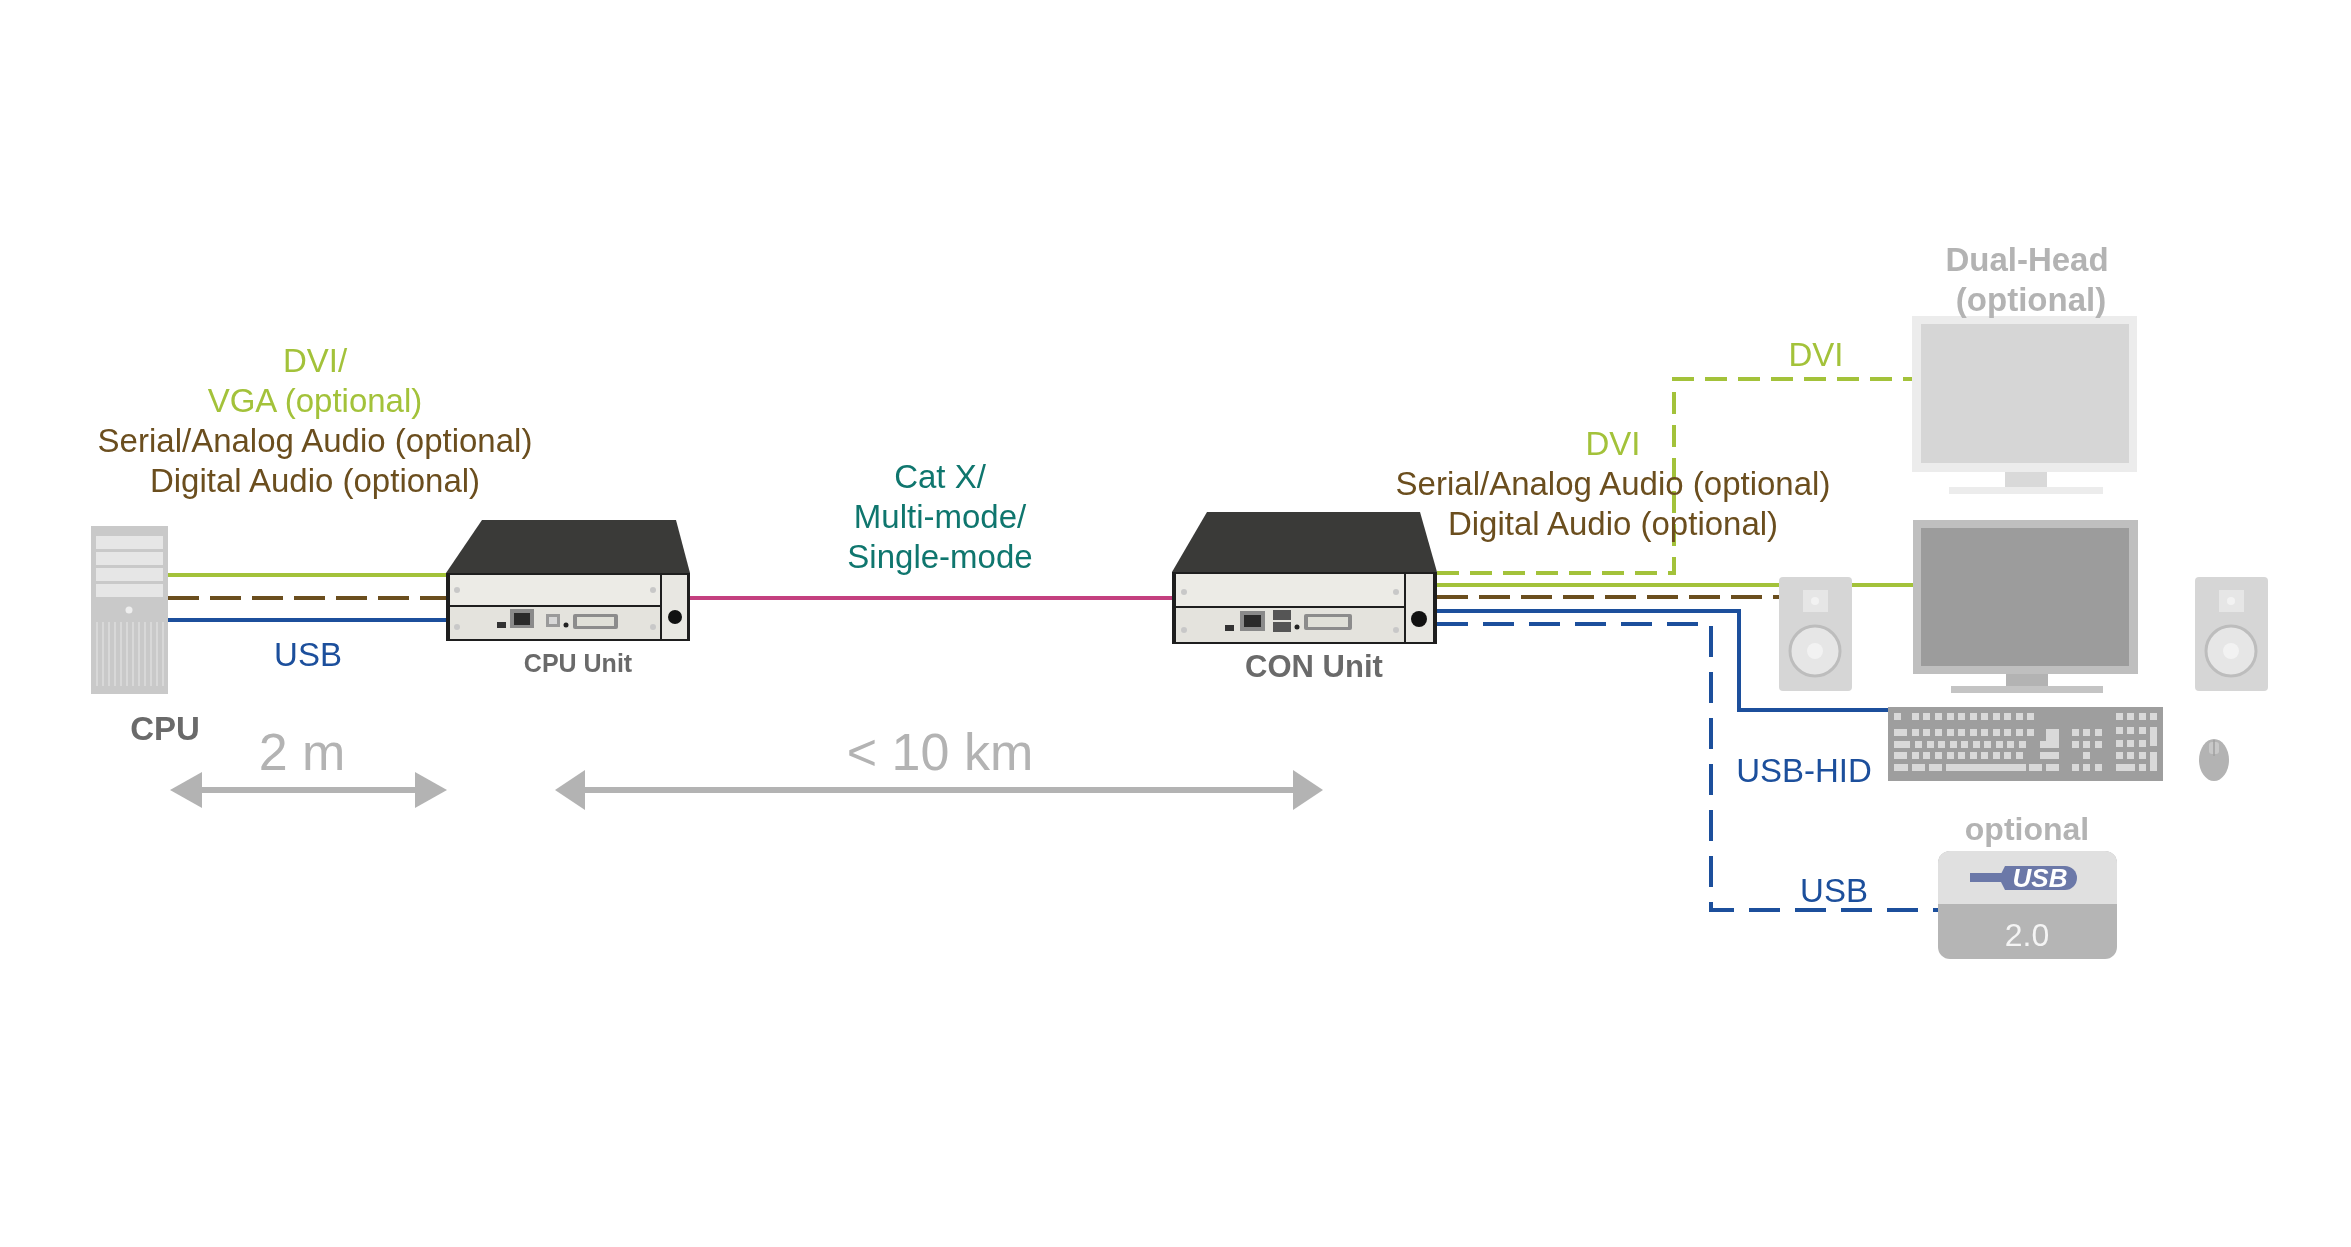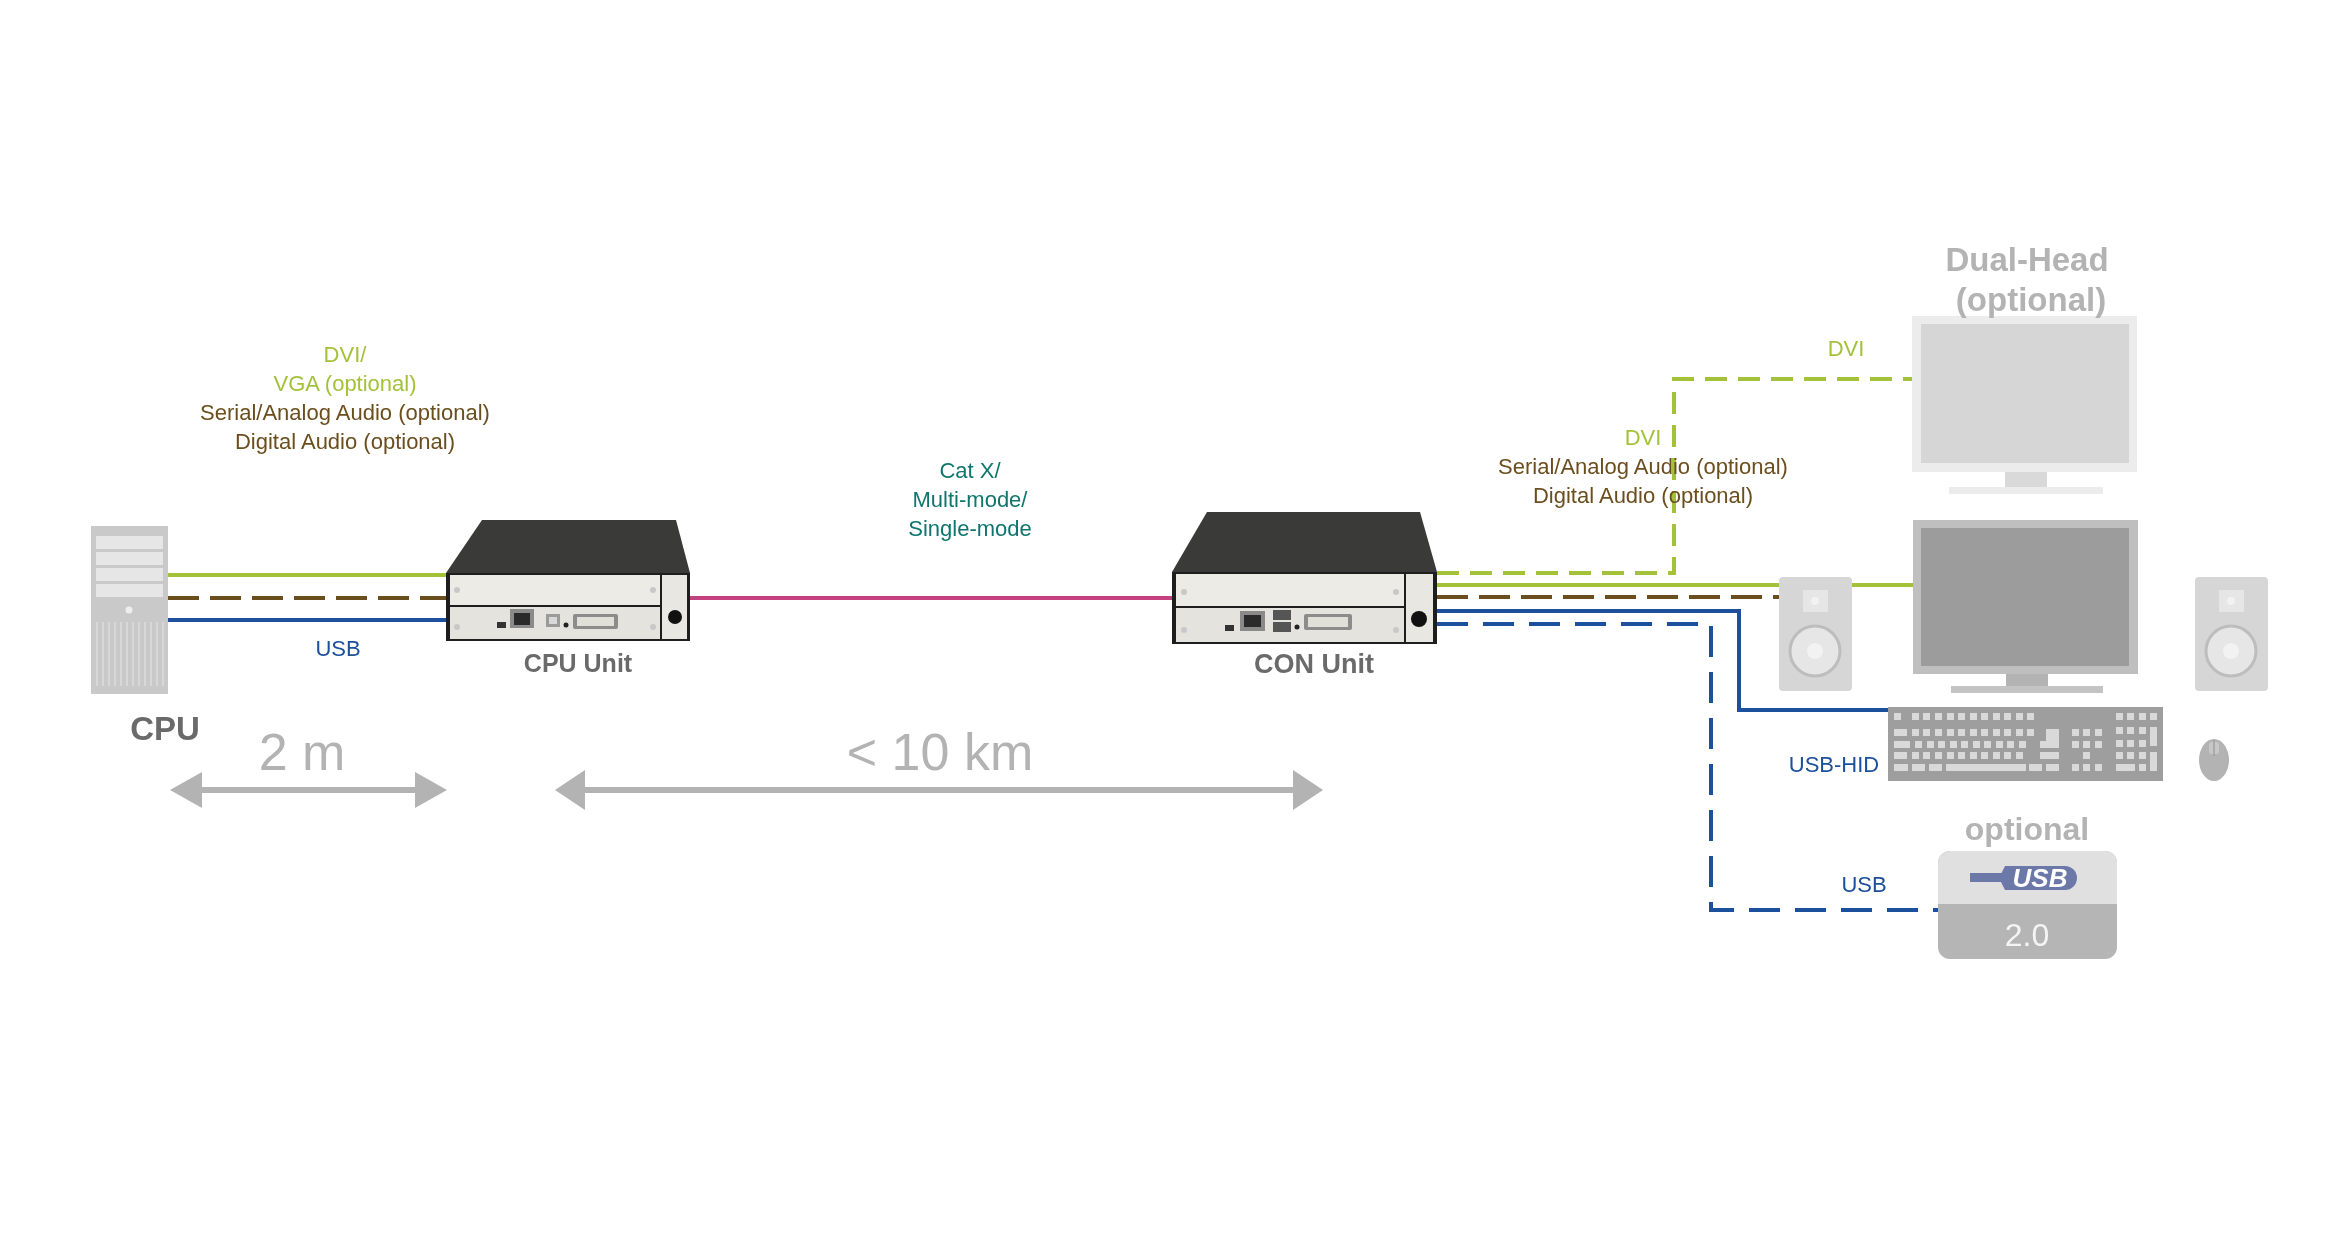--- a/index.html
+++ b/index.html
@@ -7,21 +7,21 @@
          font-family:"Liberation Sans", sans-serif; }
   #diagram { position:absolute; left:0; top:0; width:2351px; height:1247px; }
   .lbl { position:absolute; white-space:nowrap; line-height:1; }
   .ctr { text-align:center; transform:translateX(-50%); }
   .c-green { color:#a3c23a; }
   .c-brown { color:#6b4e1e; }
   .c-blue  { color:#1c4f9c; }
   .c-pink  { color:#0f766e; }
   .c-dim   { color:#b3b3b3; }
   .c-dev   { color:#6a6a6a; font-weight:bold; }
-  .txt33 { font-size:22px;margin-left:30px; }
+  .txt33 { font-size:33px; }
   .stack .line { display:block; margin-bottom:7px; }
 </style>
 </head>
 <body>
 
 <div id="diagram">
 
   <svg width="2351" height="1247" viewBox="0 0 2351 1247" style="position:absolute;left:0;top:0;">
 
     <g>
@@ -260,21 +260,21 @@
   <div class="lbl ctr c-dev" style="left:578px; top:651px; font-size:25px;">CPU Unit</div>
   <div class="lbl ctr c-dim" style="left:302px; top:726px; font-size:52px;">2 m</div>
 
   <div class="lbl ctr txt33 c-pink stack" style="left:940px; top:460px;">
     <span class="line">Cat X/</span>
     <span class="line">Multi-mode/</span>
     <span class="line">Single-mode</span>
   </div>
   <div class="lbl ctr c-dim" style="left:940px; top:726px; font-size:52px;">&lt; 10 km</div>
 
-  <div class="lbl ctr c-dev" style="left:1314px; top:651px; font-size:27px;">CON Unit</div>
+  <div class="lbl ctr c-dev" style="left:1314px; top:651px; font-size:31px;">CON Unit</div>
 
   <div class="lbl ctr txt33 stack" style="left:1613px; top:427px;">
     <span class="line c-green">DVI</span>
     <span class="line c-brown">Serial/Analog Audio (optional)</span>
     <span class="line c-brown">Digital Audio (optional)</span>
   </div>
 
   <div class="lbl ctr txt33 c-green" style="left:1816px; top:338px;">DVI</div>
 
   <div class="lbl ctr c-dim" style="left:2027px; top:240px; font-size:33px; font-weight:bold; line-height:40px;">

